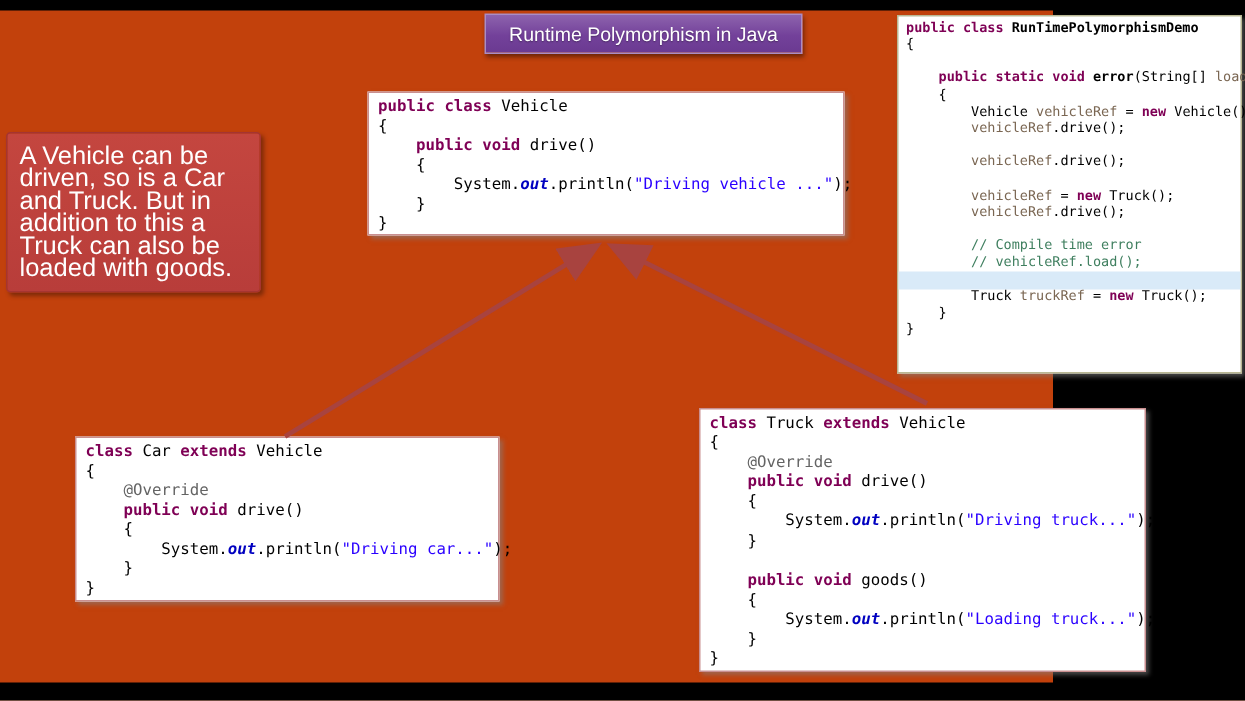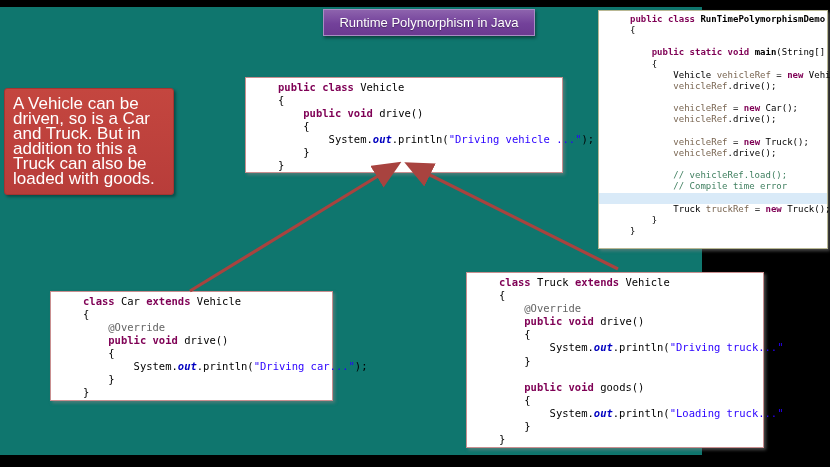--- a/index.html
+++ b/index.html
@@ -7,21 +7,21 @@
     position:relative;
     width:830px;height:467px;
     background:#000;
     overflow:hidden;
     font-family:"Liberation Sans", sans-serif;
   }
   .slide{
     position:absolute;
     left:0; top:7px;
     width:702px; height:448px;
-    background:#0f766e;
+    background:#c2410c;
   }
   
   .title-banner{
     position:absolute;
     left:323px; top:2px;
     width:210px; height:25px;
     background:linear-gradient(#8d63ad, #73419a 55%, #6b3a91);
     border:1px solid #a98cc4;
     box-shadow:1px 2px 3px rgba(0,0,0,.45);
     color:#fff;
@@ -49,31 +49,31 @@
     background:#fff;
     border:1px solid #c98f90;
     box-shadow:2px 2px 3px rgba(130,130,130,.55);
     font-family:"DejaVu Sans Mono","Liberation Mono",monospace;
     font-size:10.5px;
     line-height:13px;
     color:#000;
     padding:3px 6px;
     box-sizing:border-box;
   }
-  .box-vehicle{ left:245px; top:70px;  width:318px; height:96px; }
+  .box-vehicle{ left:245px; top:54px;  width:318px; height:96px; }
   .box-car    { left:50px;  top:284px; width:283px; height:110px; }
   .box-truck  { left:466px; top:265px; width:298px; height:176px; line-height:13.1px; }
   .box-demo{
     left:598px; top:3px; width:230px; height:239px;
     border:1px solid #b9b894;
     font-size:9px;
     line-height:11.15px;
     padding:3px 0 3px 5px;
   }
-  .cl{ white-space:pre;margin-left:26px; }
+  .cl{ white-space:pre; }
   .cl.hl{ background:#d9eaf8; margin:0 0 0 -5px; padding-left:5px; }
   
   .sy-k{ color:#7f0055; font-weight:bold; }
   .sy-t{ color:#2a00ff; }
   .sy-c{ color:#3f7f5f; }
   .sy-a{ color:#646464; }
   .sy-f{ color:#0000c0; font-weight:bold; font-style:italic; }
   .sy-v{ color:#7a6652; }
   .sy-m{ font-weight:normal; }
   .sy-b{ font-weight:bold; }
@@ -132,33 +132,32 @@
         <div class="cl"><span>    {</span></div>
         <div class="cl"><span>        System.</span><span class="sy-f">out</span><span>.println(</span><span class="sy-t">"Loading truck..."</span><span>);</span></div>
         <div class="cl"><span>    }</span></div>
         <div class="cl"><span>}</span></div>
       </div>
 
     <div class="code-box box-demo">
         <div class="cl"><span class="sy-k">public class</span><span class="sy-b"> RunTimePolymorphismDemo</span></div>
         <div class="cl"><span>{</span></div>
         <div class="cl">&nbsp;</div>
-        <div class="cl"><span>    </span><span class="sy-k">public static void</span><span class="sy-b"> main</span><span>(String[] </span><span class="sy-v">load</span><span>)</span></div>
+        <div class="cl"><span>    </span><span class="sy-k">public static void</span><span class="sy-b"> error</span><span>(String[] </span><span class="sy-v">load</span><span>)</span></div>
         <div class="cl"><span>    {</span></div>
         <div class="cl"><span>        Vehicle </span><span class="sy-v">vehicleRef</span><span> = </span><span class="sy-k">new</span><span> Vehicle();</span></div>
         <div class="cl"><span class="sy-v">        vehicleRef</span><span>.</span><span class="sy-m">drive</span><span>();</span></div>
         <div class="cl">&nbsp;</div>
-        <div class="cl"><span class="sy-v">        vehicleRef</span><span> = </span><span class="sy-k">new</span><span> Car();</span></div>
         <div class="cl"><span class="sy-v">        vehicleRef</span><span>.</span><span class="sy-m">drive</span><span>();</span></div>
         <div class="cl">&nbsp;</div>
         <div class="cl"><span class="sy-v">        vehicleRef</span><span> = </span><span class="sy-k">new</span><span> Truck();</span></div>
         <div class="cl"><span class="sy-v">        vehicleRef</span><span>.</span><span class="sy-m">drive</span><span>();</span></div>
         <div class="cl">&nbsp;</div>
+        <div class="cl"><span class="sy-c">        // Compile time error</span></div>
         <div class="cl"><span class="sy-c">        // vehicleRef.load();</span></div>
-        <div class="cl"><span class="sy-c">        // Compile time error</span></div>
         <div class="cl hl">&nbsp;</div>
         <div class="cl"><span>        Truck </span><span class="sy-v">truckRef</span><span> = </span><span class="sy-k">new</span><span> Truck();</span></div>
         <div class="cl"><span>    }</span></div>
         <div class="cl"><span>}</span></div>
       </div>
 
     <svg class="arrows" viewBox="0 0 830 448" xmlns="http://www.w3.org/2000/svg">
       <defs>
         <marker id="ah" markerWidth="9" markerHeight="8" refX="7" refY="4" orient="auto">
           <path d="M0,0 L9,4 L0,8 z" fill="#a8433f"></path>

